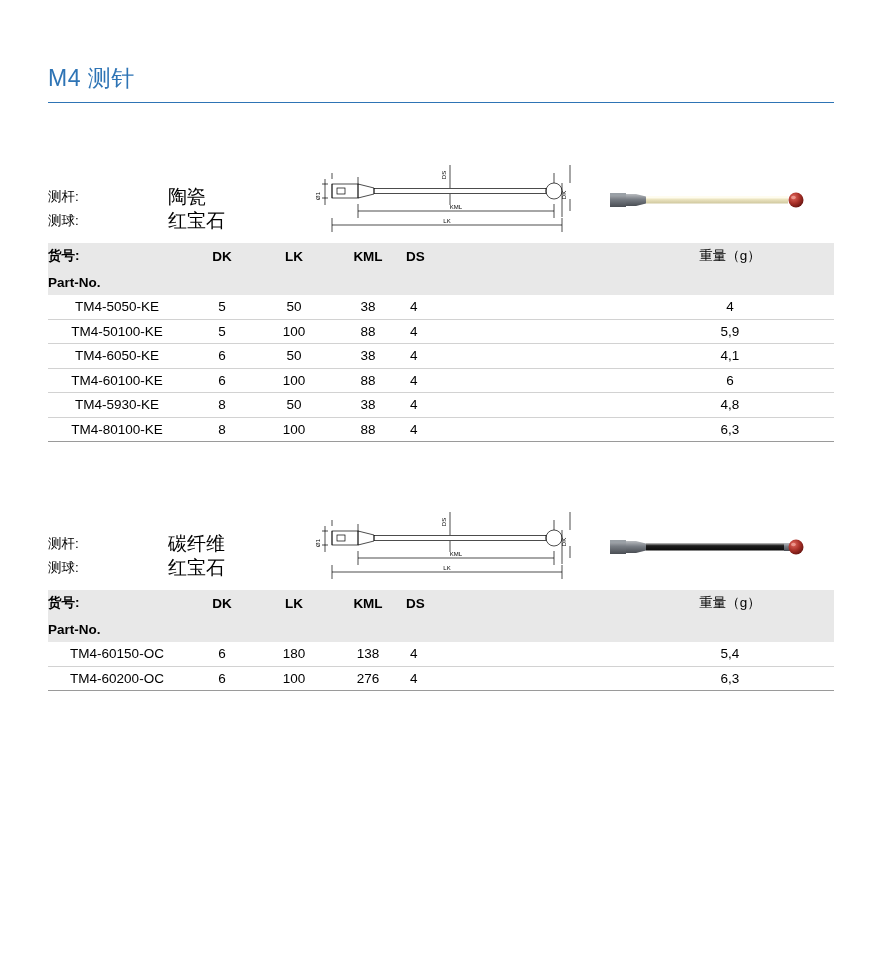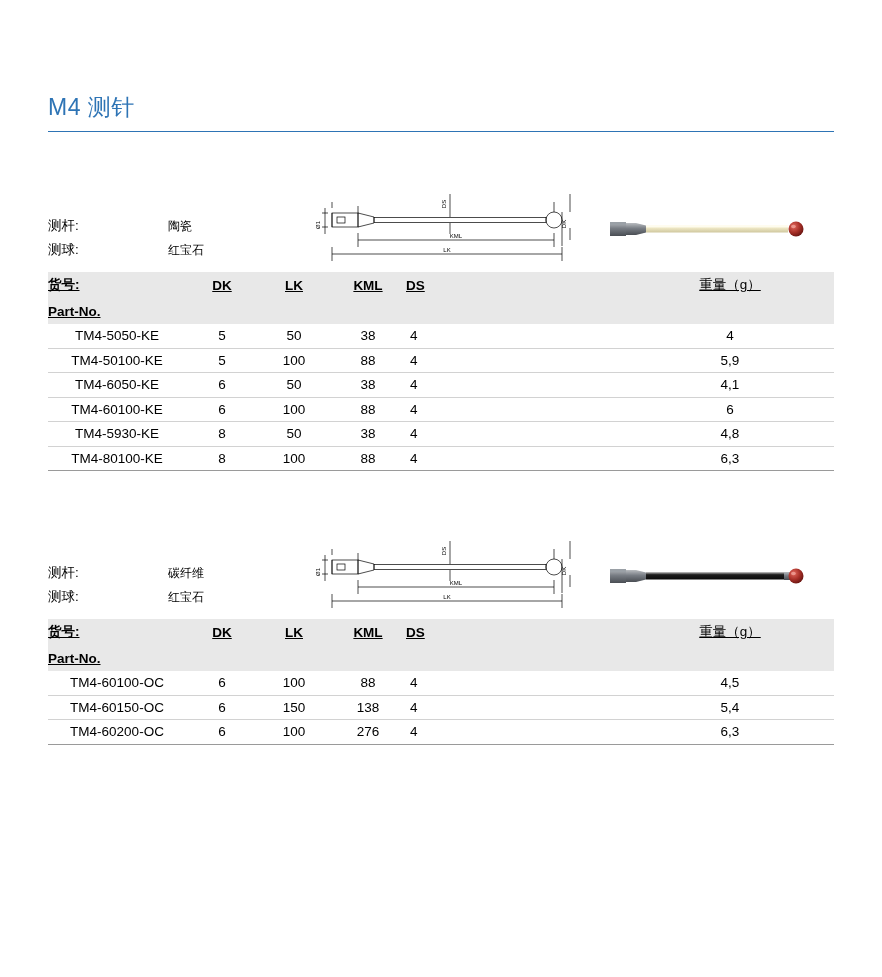--- a/index.html
+++ b/index.html
@@ -17,21 +17,21 @@
   }
   .page {
     position: relative;
     width: 882px;
     height: 977px;
     box-sizing: border-box;
     padding: 0 48px;
   }
   
   .title-wrap {
-    padding-top: 92px;
+    padding-top: 63px;
   }
   .page-title {
     font-size: 23px;
     color: #2e74b5;
     font-weight: normal;
     letter-spacing: 0.5px;
     padding-bottom: 6px;
   }
   .title-rule {
     border-bottom: 1.3px solid #2e74b5;
@@ -53,21 +53,21 @@
   }
   .spec-labels {
     width: 120px;
     font-size: 13.5px;
     line-height: 24px;
     padding-top: 24px;
     color: #000;
   }
   .spec-values {
     width: 130px;
-    font-size: 12px;
+    font-size: 19px;
     line-height: 24px;
     padding-top: 24px;
     color: #000;
   }
   .drawing {
     width: 300px;
     padding-top: 8px;
   }
   .photo {
     flex: 1;
@@ -83,21 +83,20 @@
   }
   table.parts thead tr {
     background: #e8e8e8;
   }
   table.parts thead th {
     font-weight: bold;
     text-align: left;
     padding: 0;
     height: 26px;
     vertical-align: middle;
-    text-decoration: underline;
   }
   table.parts thead th.center {
     text-align: center;
   }
   .hdr-sub {
     font-weight: normal;
   }
   table.parts tbody td {
     height: 23.5px;
     border-bottom: 0.8px solid #d2d2d2;
@@ -412,32 +411,23 @@
           <th></th>
           <th class="center hdr-sub" style="font-weight:normal">重量（g）</th>
         </tr>
         <tr>
           <th class="hdr-sub">Part-No.</th>
           <th colspan="6" class="thead-pad"></th>
         </tr>
       </thead>
       <tbody>
         <tr>
-          <td class="partno">TM4-60100-OC</td>
-          <td class="num">6</td>
-          <td class="num">100</td>
-          <td class="num">88</td>
-          <td class="num" style="text-align:left;padding-left:4px">4</td>
-          <td></td>
-          <td class="weight">4,5</td>
-        </tr>
-        <tr>
           <td class="partno">TM4-60150-OC</td>
           <td class="num">6</td>
-          <td class="num">150</td>
+          <td class="num">180</td>
           <td class="num">138</td>
           <td class="num" style="text-align:left;padding-left:4px">4</td>
           <td></td>
           <td class="weight">5,4</td>
         </tr>
         <tr>
           <td class="partno">TM4-60200-OC</td>
           <td class="num">6</td>
           <td class="num">100</td>
           <td class="num">276</td>

